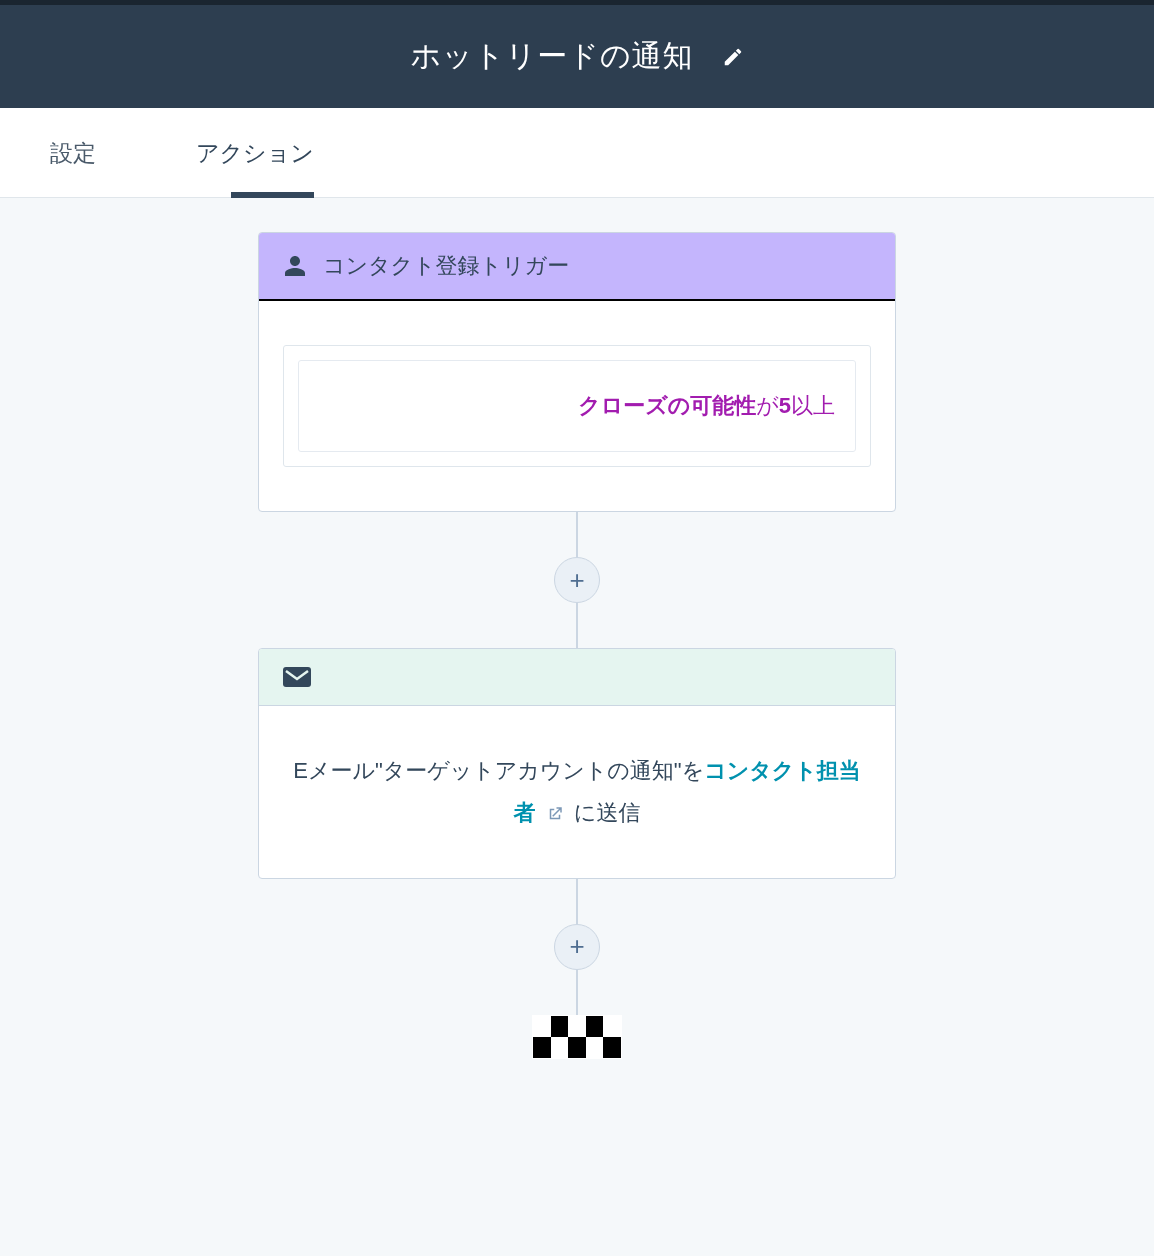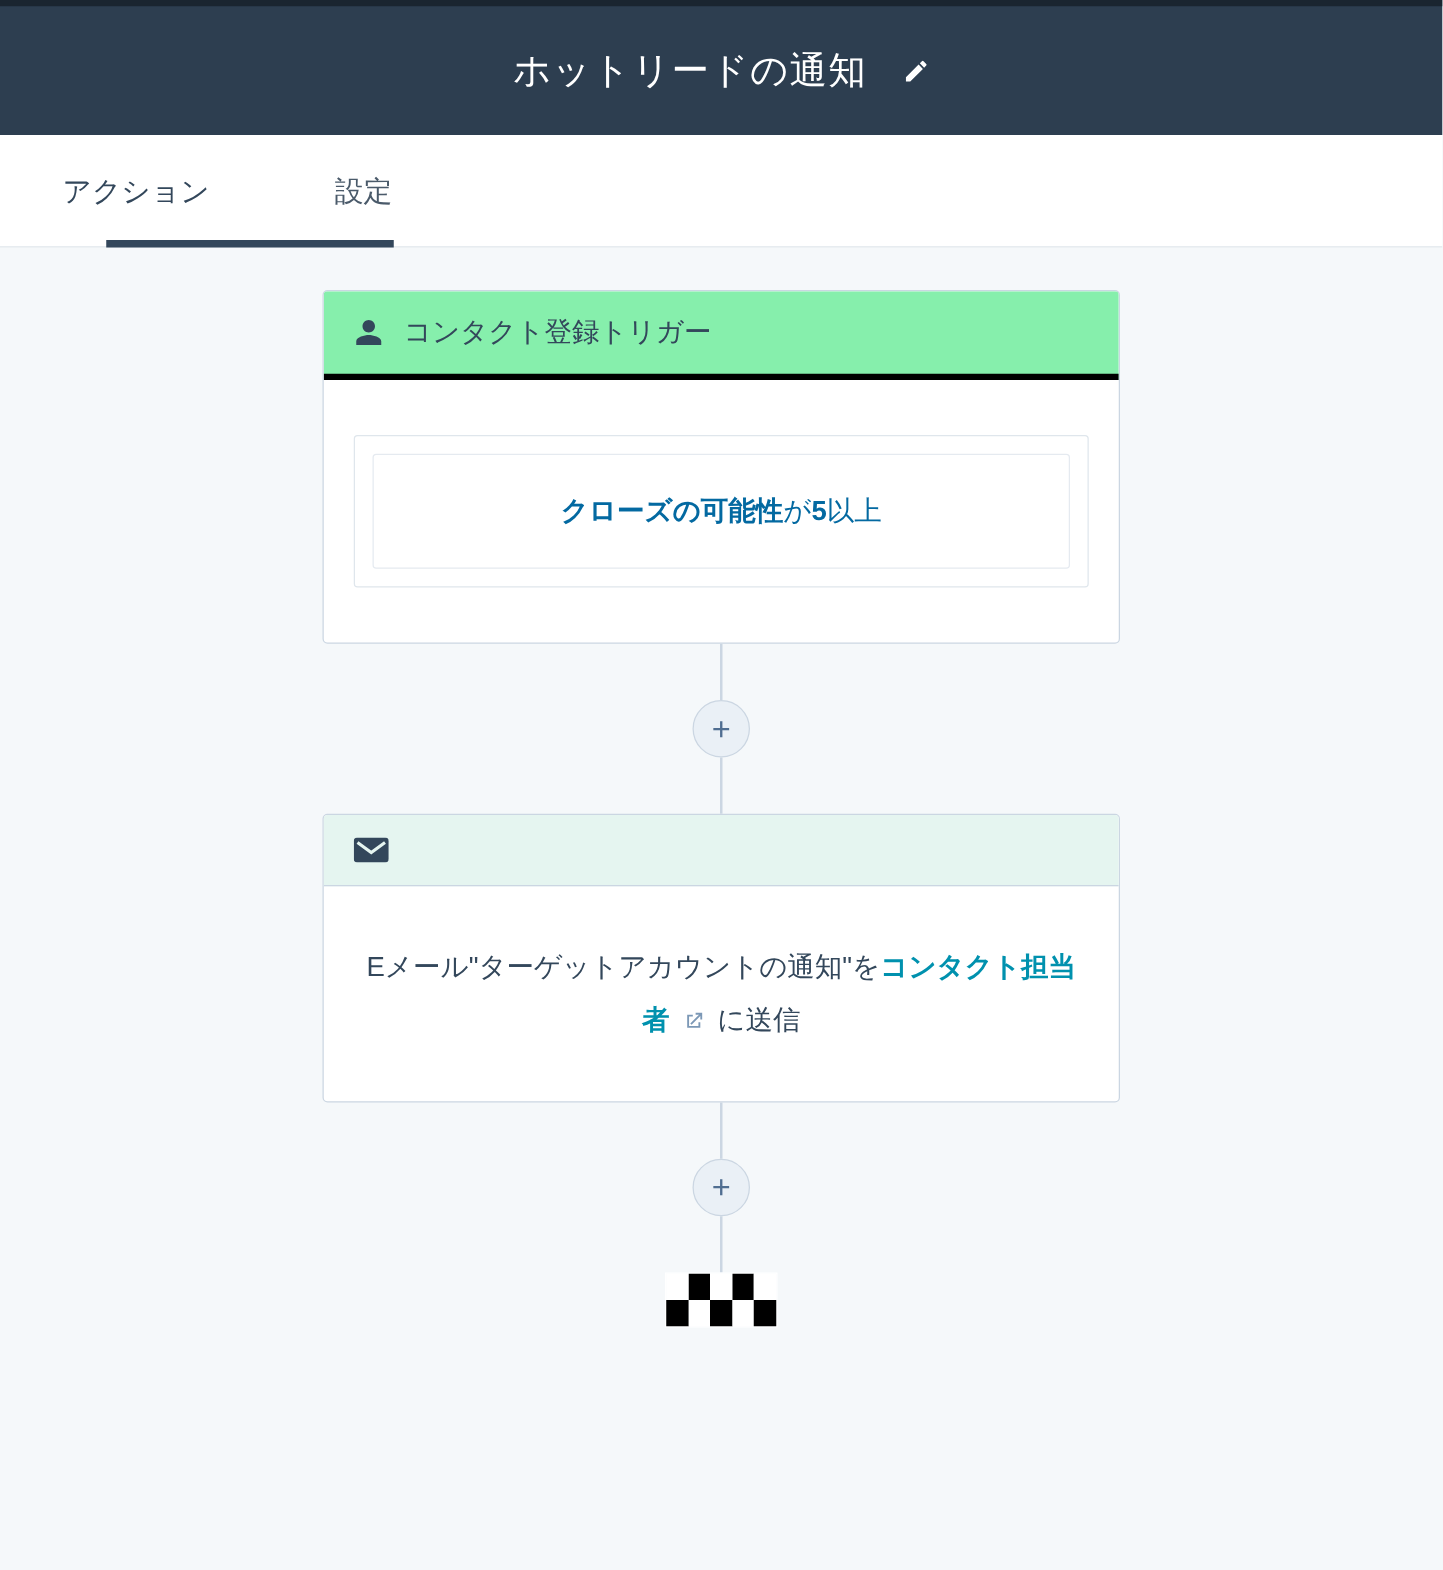--- a/index.html
+++ b/index.html
@@ -8,25 +8,25 @@
 .header-title { font-size: 30px; font-weight: 500; letter-spacing: 1px; }
 .edit-icon { width: 22px; height: 22px; color: #fff; cursor: pointer; }
 .tabs { background: #fff; display: flex; border-bottom: 1px solid #e0e6eb; }
 .tab { flex: 0 1 auto; padding: 30px 50px 28px; font-size: 23px; color: #4a5a6a; cursor: pointer; position: relative; text-align: center; }
 .tab.active { color: #33475b; }
 .tab.active::after { content: ''; position: absolute; left: 85px; right: 50px; bottom: -1px; height: 6px; background: #33475b; }
 .tab:first-child.active::after { left: 85px; width: 230px; right: auto; }
 .canvas { display: flex; flex-direction: column; align-items: center; padding: 34px 0 60px; }
 .card { width: 638px; background: #fff; border: 1px solid #cbd6e2; border-radius: 4px; overflow: hidden; }
 .card-header { display: flex; align-items: center; gap: 16px; padding: 18px 24px; font-size: 22px; color: #33475b; }
-.card-header.trigger { background: #86efac; border-bottom: 5px solid #000000; }
+.card-header.trigger { background: #c4b5fd; border-bottom: 2px solid #000000; }
 .card-header.action { background: #e5f5f0; border-bottom: 1px solid #cbd6e2; }
 .card-body { padding: 44px 24px; }
 .inner-box { border: 1px solid #dfe6ec; border-radius: 3px; padding: 14px; }
-.condition-box { border: 1px solid #e5eaf0; border-radius: 3px; padding: 30px 20px; text-align: center; font-size: 22px; color: #0369a1; }
+.condition-box { border: 1px solid #e5eaf0; border-radius: 3px; padding: 30px 20px; text-align: right; font-size: 22px; color: #a21caf; }
 .condition-box b { font-weight: 700; }
 .action-body { padding: 44px 30px; text-align: center; font-size: 22px; color: #33475b; line-height: 1.9; }
 .action-body .link { color: #0091ae; font-weight: 600; }
 .ext-icon { width: 18px; height: 18px; display: inline-block; vertical-align: middle; fill: #7c98b6; margin: 0 4px; }
 .connector { display: flex; flex-direction: column; align-items: center; }
 .line { width: 2px; background: #cbd6e2; }
 .line.h45 { height: 45px; }
 .plus-btn { width: 46px; height: 46px; border-radius: 50%; background: #eaf0f6; border: 1px solid #cbd6e2; display: flex; align-items: center; justify-content: center; color: #506e91; font-size: 26px; cursor: pointer; font-weight: 300; }
 .finish-flag { width: 90px; height: 44px; display: grid; grid-template-columns: repeat(5, 1fr); grid-template-rows: repeat(2, 1fr); border: 1px solid #fff; }
 .finish-flag div { background: #000; }
@@ -37,22 +37,22 @@
 <body>
 
 <div class="header">
   <div class="header-title">ホットリードの通知</div>
   <svg class="edit-icon" viewBox="0 0 24 24" fill="currentColor">
       <path d="M3 17.25V21h3.75L17.81 9.94l-3.75-3.75L3 17.25zM20.71 7.04a1 1 0 0 0 0-1.41l-2.34-2.34a1 1 0 0 0-1.41 0l-1.83 1.83 3.75 3.75 1.83-1.83z"></path>
     </svg>
 </div>
 
 <div class="tabs">
+  <div class="tab">設定</div>
   <div class="tab active">アクション</div>
-  <div class="tab">設定</div>
 </div>
 
 <div class="canvas">
 
   <div class="card">
     <div class="card-header trigger">
       <svg class="icon-svg" viewBox="0 0 24 24">
           <path d="M12 12c2.7 0 5-2.3 5-5s-2.3-5-5-5-5 2.3-5 5 2.3 5 5 5zm0 2c-3.3 0-10 1.7-10 5v3h20v-3c0-3.3-6.7-5-10-5z"></path>
         </svg>
       <span>コンタクト登録トリガー</span>

